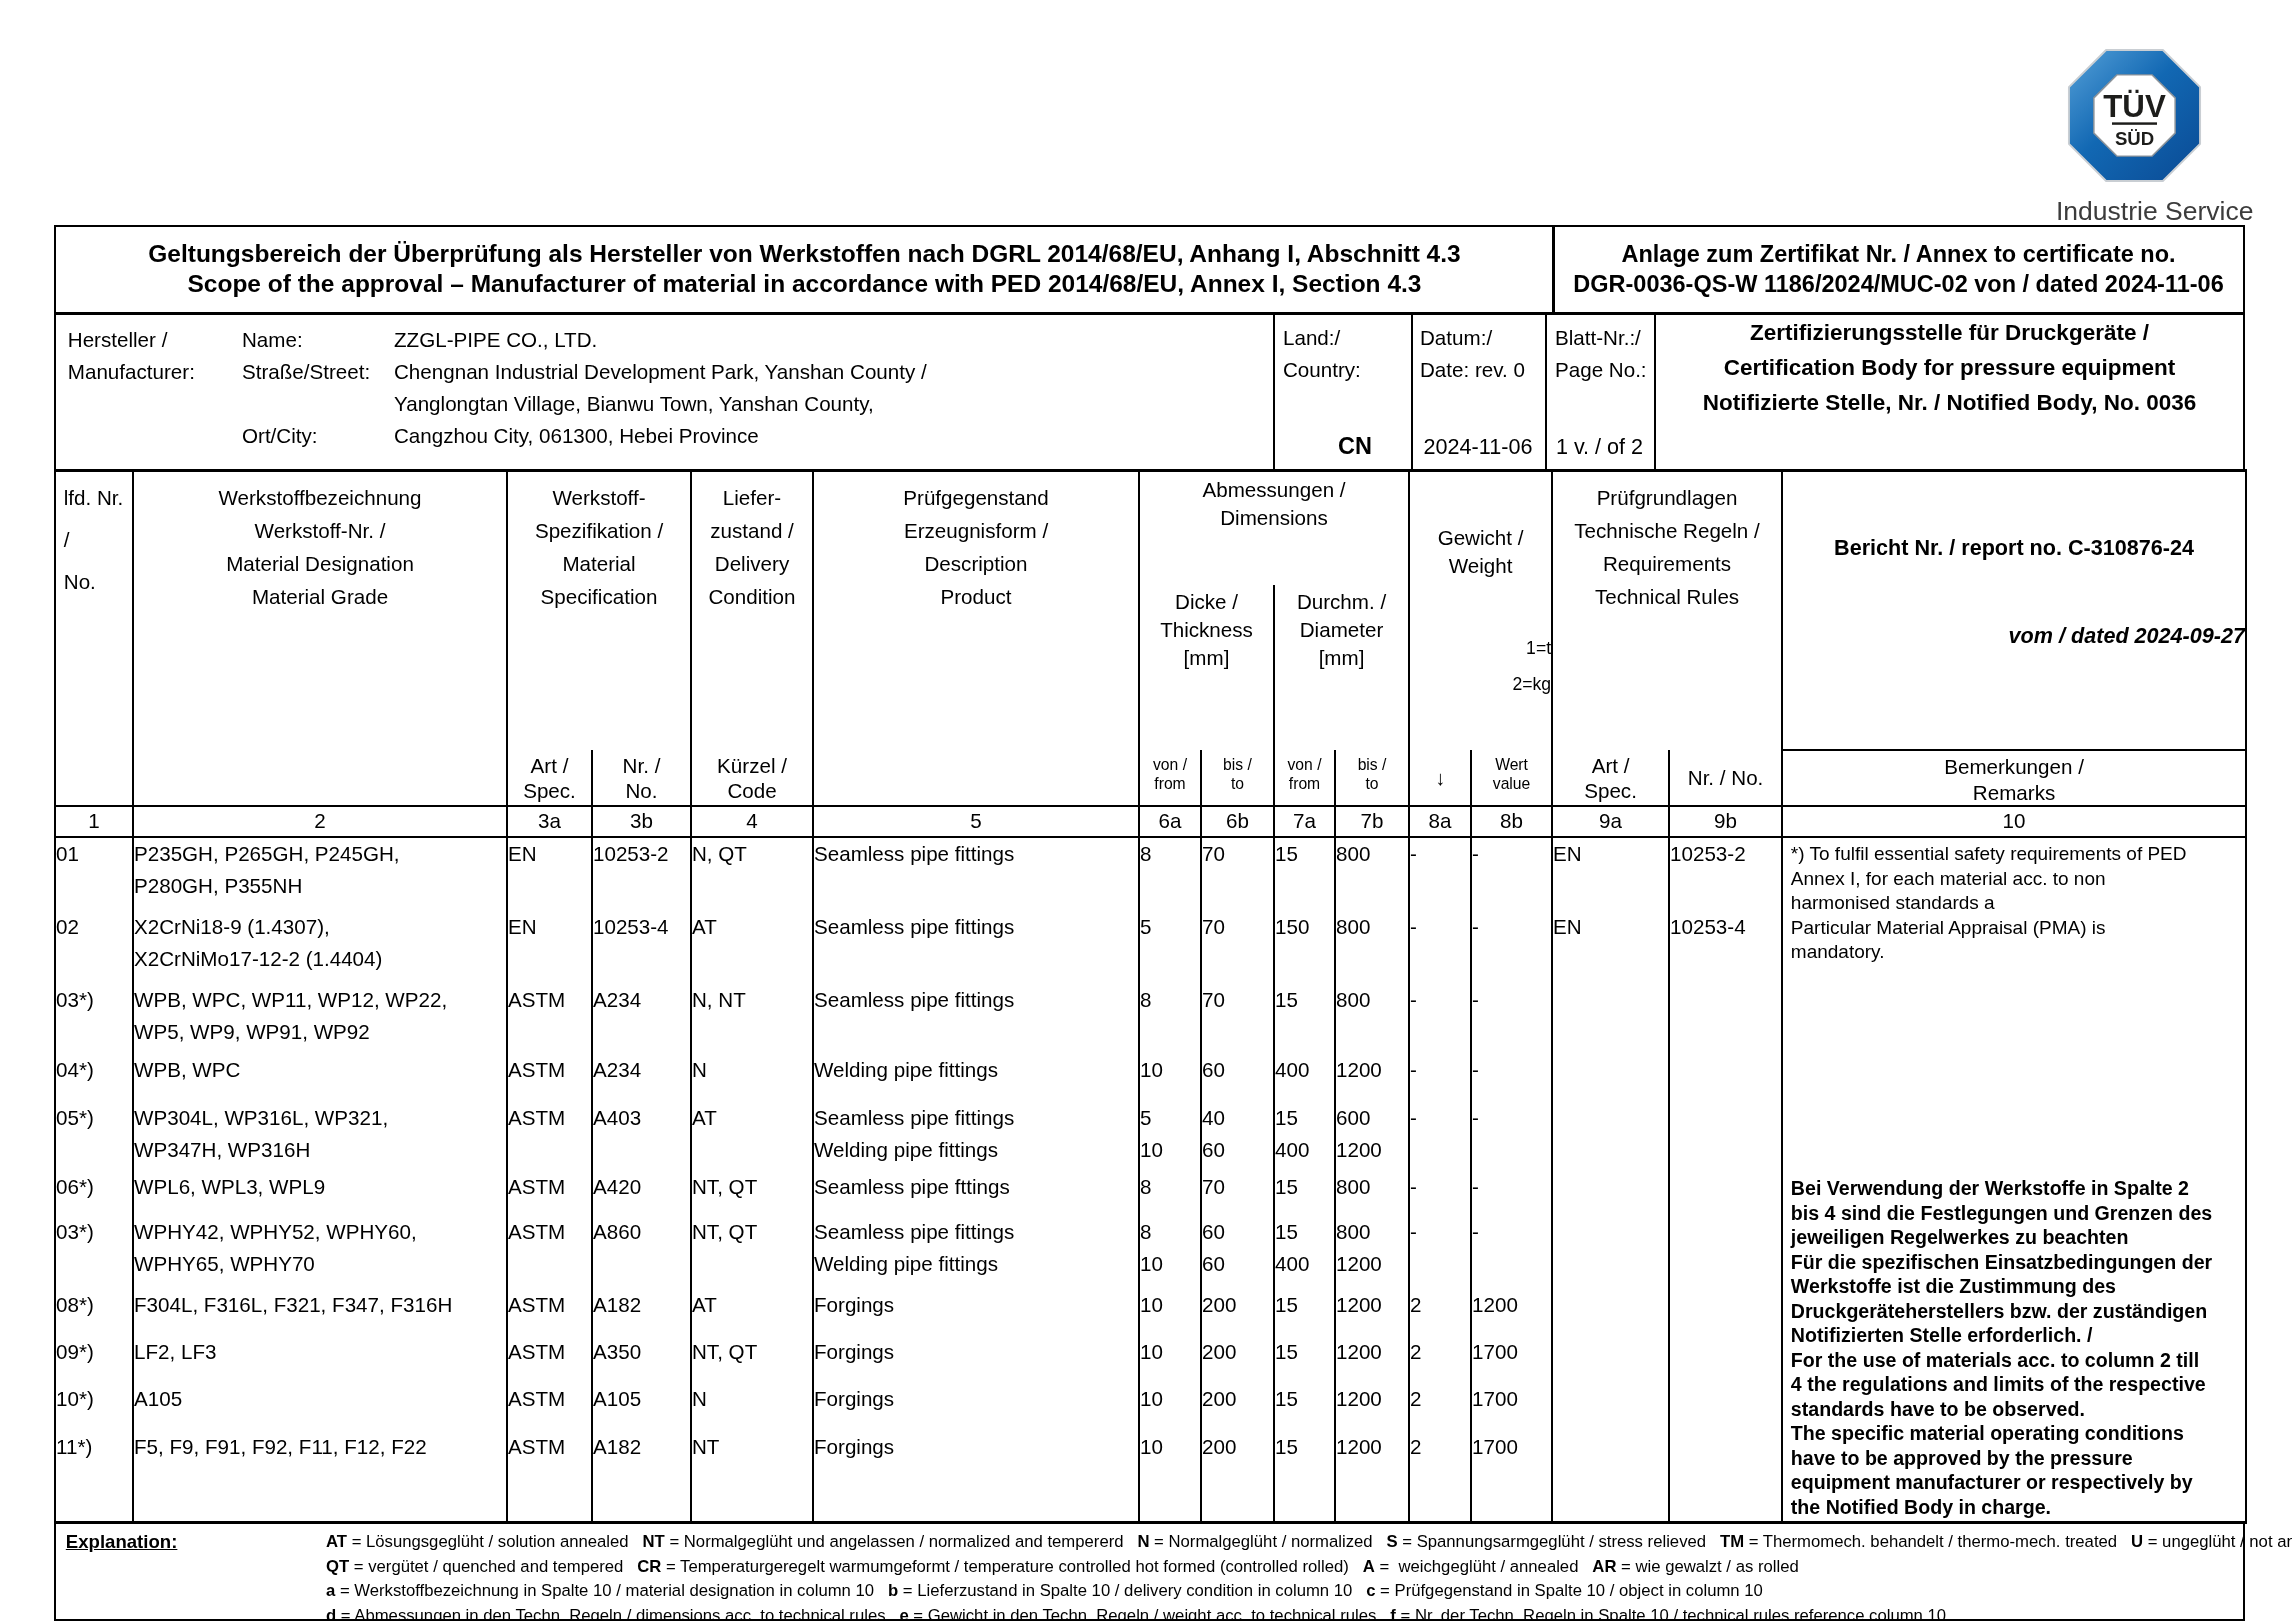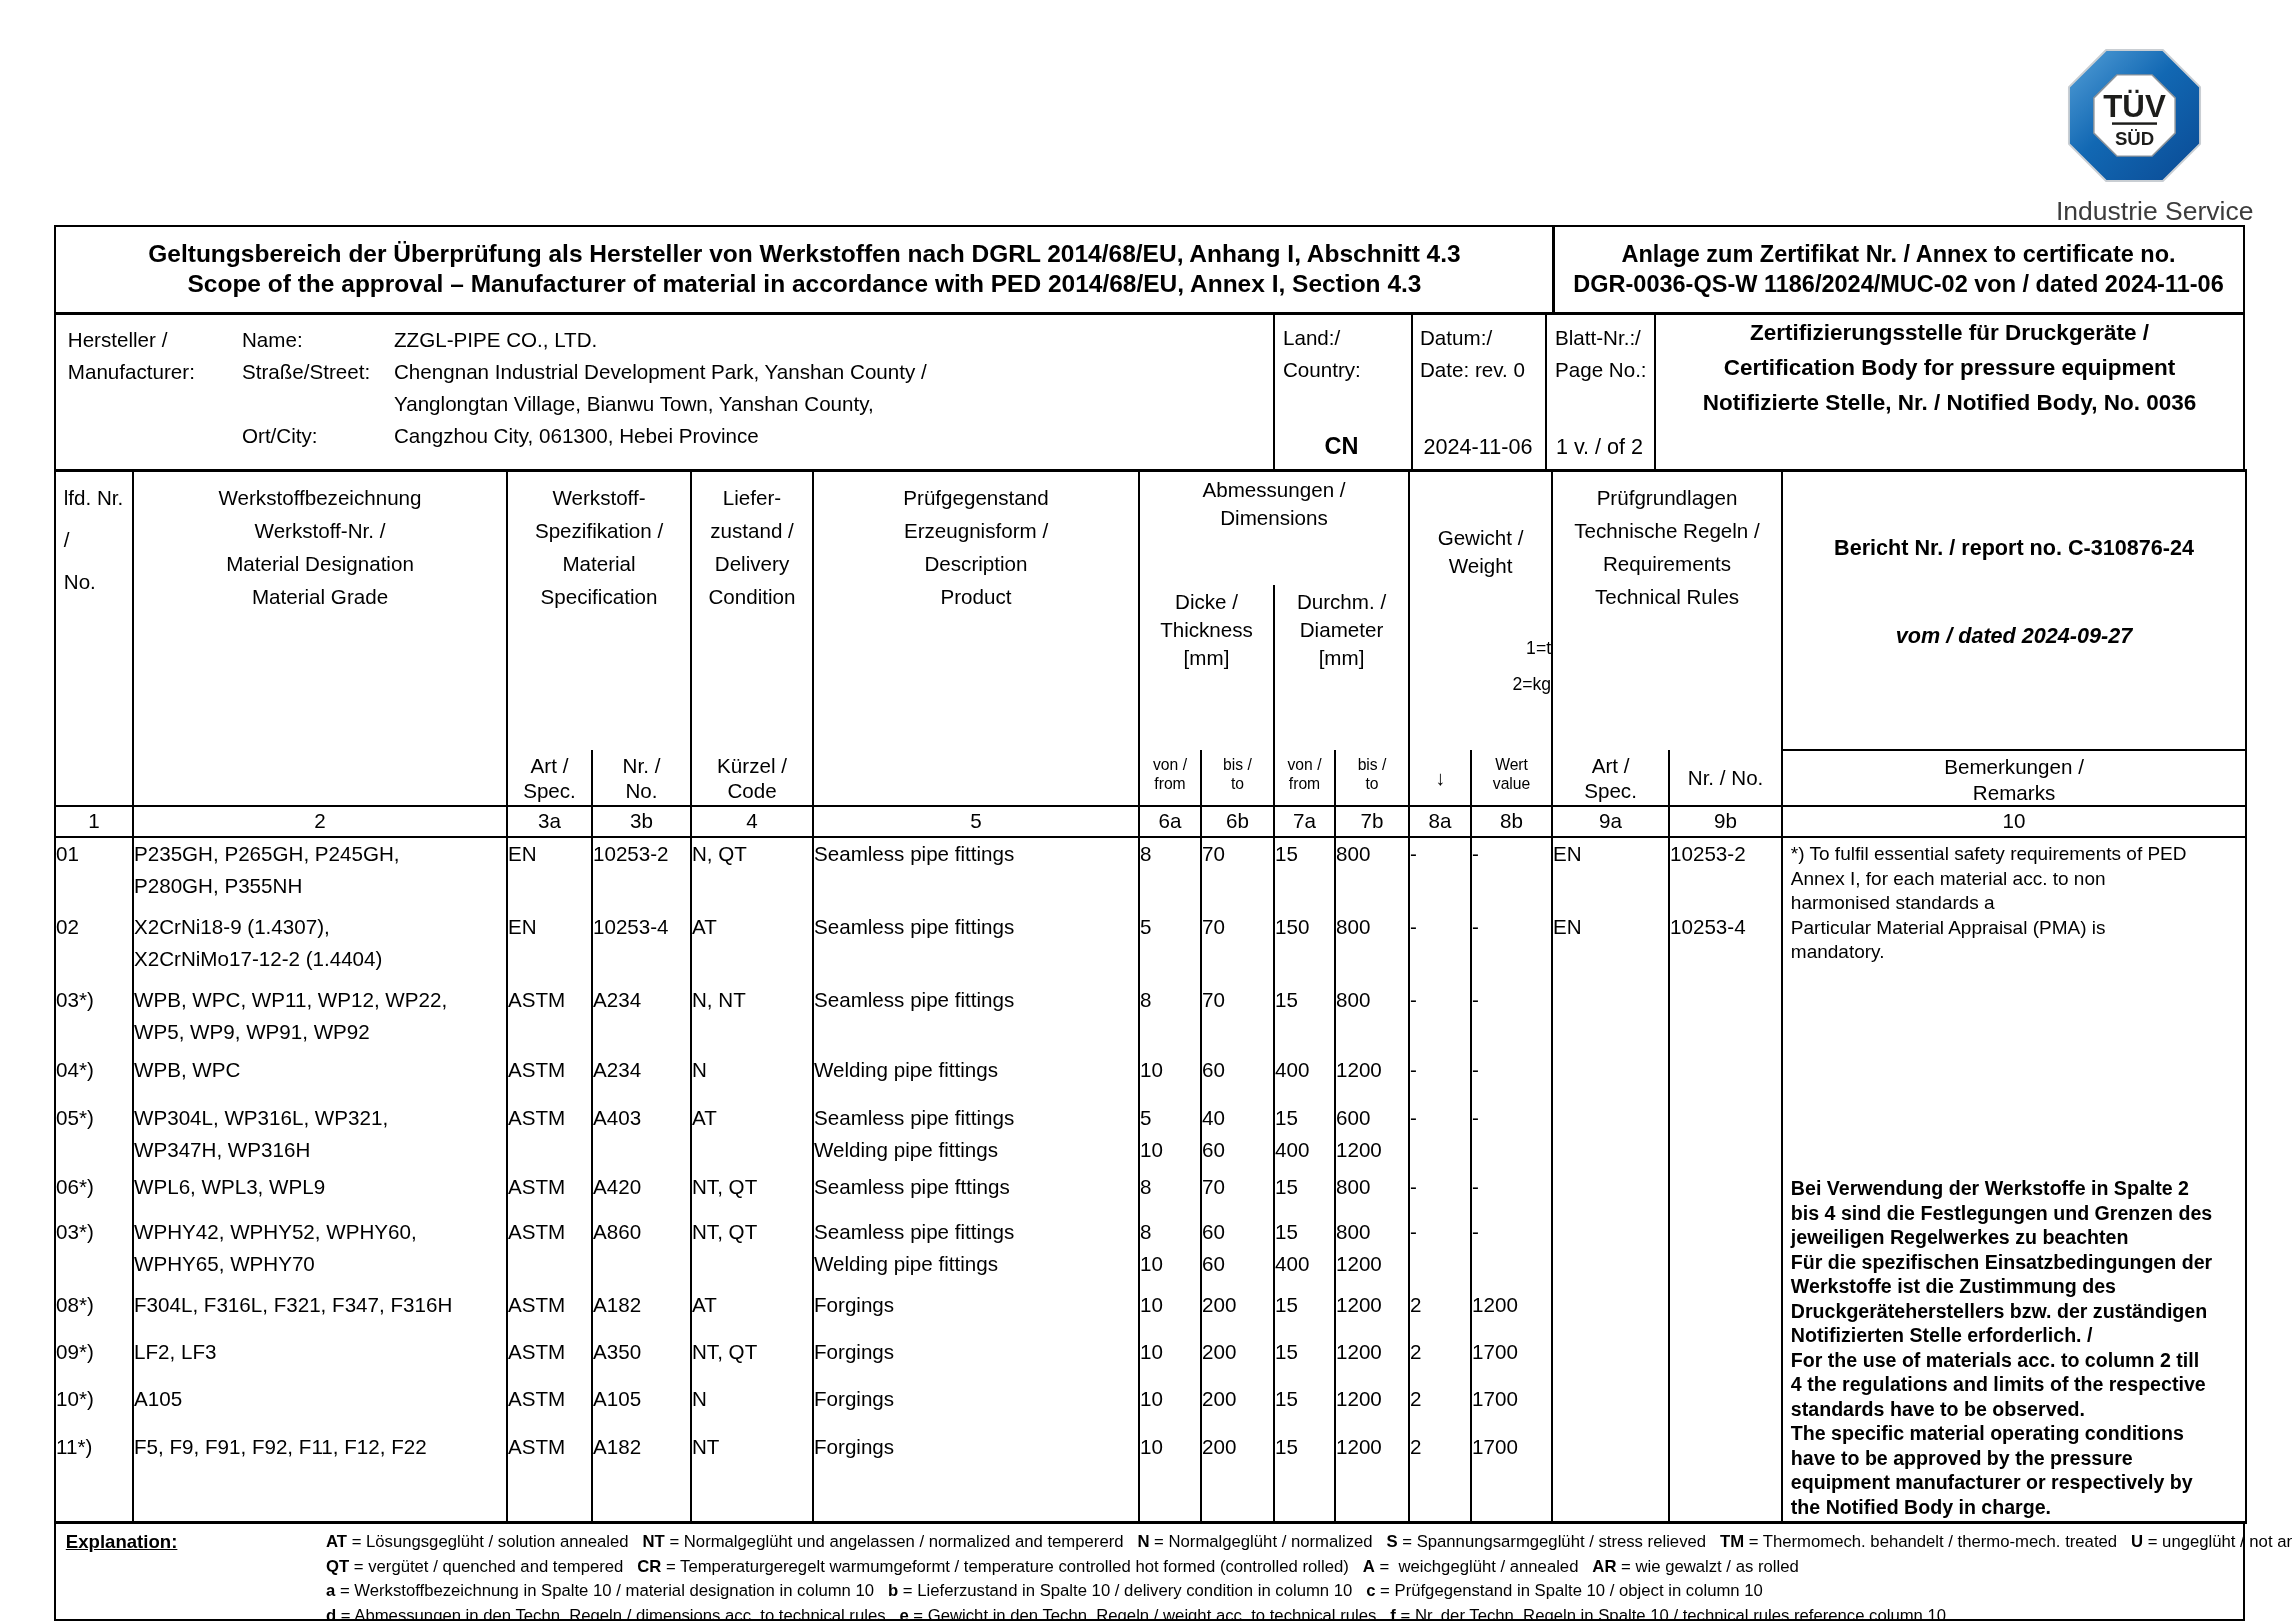--- a/index.html
+++ b/index.html
@@ -36,21 +36,21 @@
   table.main td { border-left:2px solid #000; border-right:2px solid #000; vertical-align:top; font-size:20.6px; padding:0; overflow:hidden; }
   .hdr td { text-align:center; white-space:pre; }
   .h-no   { text-align:left !important; padding:5.9px 3.9px 0 7.8px !important; line-height:42px; }
   .h-std  { padding-top:9.8px !important; line-height:33px; }
   .h-dims { padding-top:4.9px !important; line-height:28px; }
   .h-td3  { padding-top:2.9px !important; line-height:28px; }
   .wt-title { text-align:center; line-height:28px; padding-top:4.9px; white-space:pre; }
   .wt-units { text-align:right; font-size:17.6px; line-height:36px; padding-left:5.9px; white-space:pre; margin-top:2px; }
   .report-cell { border-bottom:2.9px solid #000 !important; }
   .report-no   { text-align:center; font-weight:bold; font-size:21.6px; padding-top:15.7px; }
-  .report-date { text-align:center; font-weight:bold; font-style:italic; font-size:21.6px; padding-top:13.7px; }
+  .report-date { text-align:right; font-weight:bold; font-style:italic; font-size:21.6px; padding-top:13.7px; }
   .sub-sm  { font-size:15.7px !important; line-height:18.6px; padding-top:5.9px !important; }
   .sub-md  { line-height:24.5px; padding-top:3.9px !important; }
   .sub-one { padding-top:15.7px !important; }
   .bemerk  { line-height:25.5px; padding-top:2.9px !important; }
   td.num { text-align:center; border-top:2.9px solid #000; border-bottom:2.9px solid #000; height:31px; line-height:27.4px; padding-top:2px; }
   td.b { white-space:pre; text-align:left; padding:2.9px 0 0 7.8px; line-height:32px; }
   td.remarks-cell { position:relative; }
   .remark-top { position:absolute; top:3.9px; left:7.8px; right:3.9px; font-size:19px; line-height:24.5px; white-space:pre; }
   .remark-bottom { position:absolute; top:338px; left:7.8px; right:3.9px; font-size:19.6px; font-weight:bold; line-height:24.5px; white-space:pre; }
 
@@ -116,21 +116,21 @@
 Straße/Street:
 
 Ort/City:</div>
       <div class="mfr-values">ZZGL-PIPE CO., LTD.
 Chengnan Industrial Development Park, Yanshan County /
 Yanglongtan Village, Bianwu Town, Yanshan County,
 Cangzhou City, 061300, Hebei Province</div>
 
       <div class="cell-label" style="left:1227px">Land:/
 Country:</div>
-      <div class="cell-value bold" style="left:1217px; width:137px; font-size:23.5px;">CN</div>
+      <div class="cell-value bold" style="left:1217px; width:164px; font-size:23.5px;">CN</div>
 
       <div class="cell-label" style="left:1364px">Datum:/
 Date: rev. 0</div>
       <div class="cell-value" style="left:1355px; width:134px;">2024-11-06</div>
 
       <div class="cell-label" style="left:1499px">Blatt-Nr.:/
 Page No.:</div>
       <div class="cell-value" style="left:1489px; width:109px;">1 v. / of 2</div>
 
       <div class="certbody">Zertifizierungsstelle für Druckgeräte /

